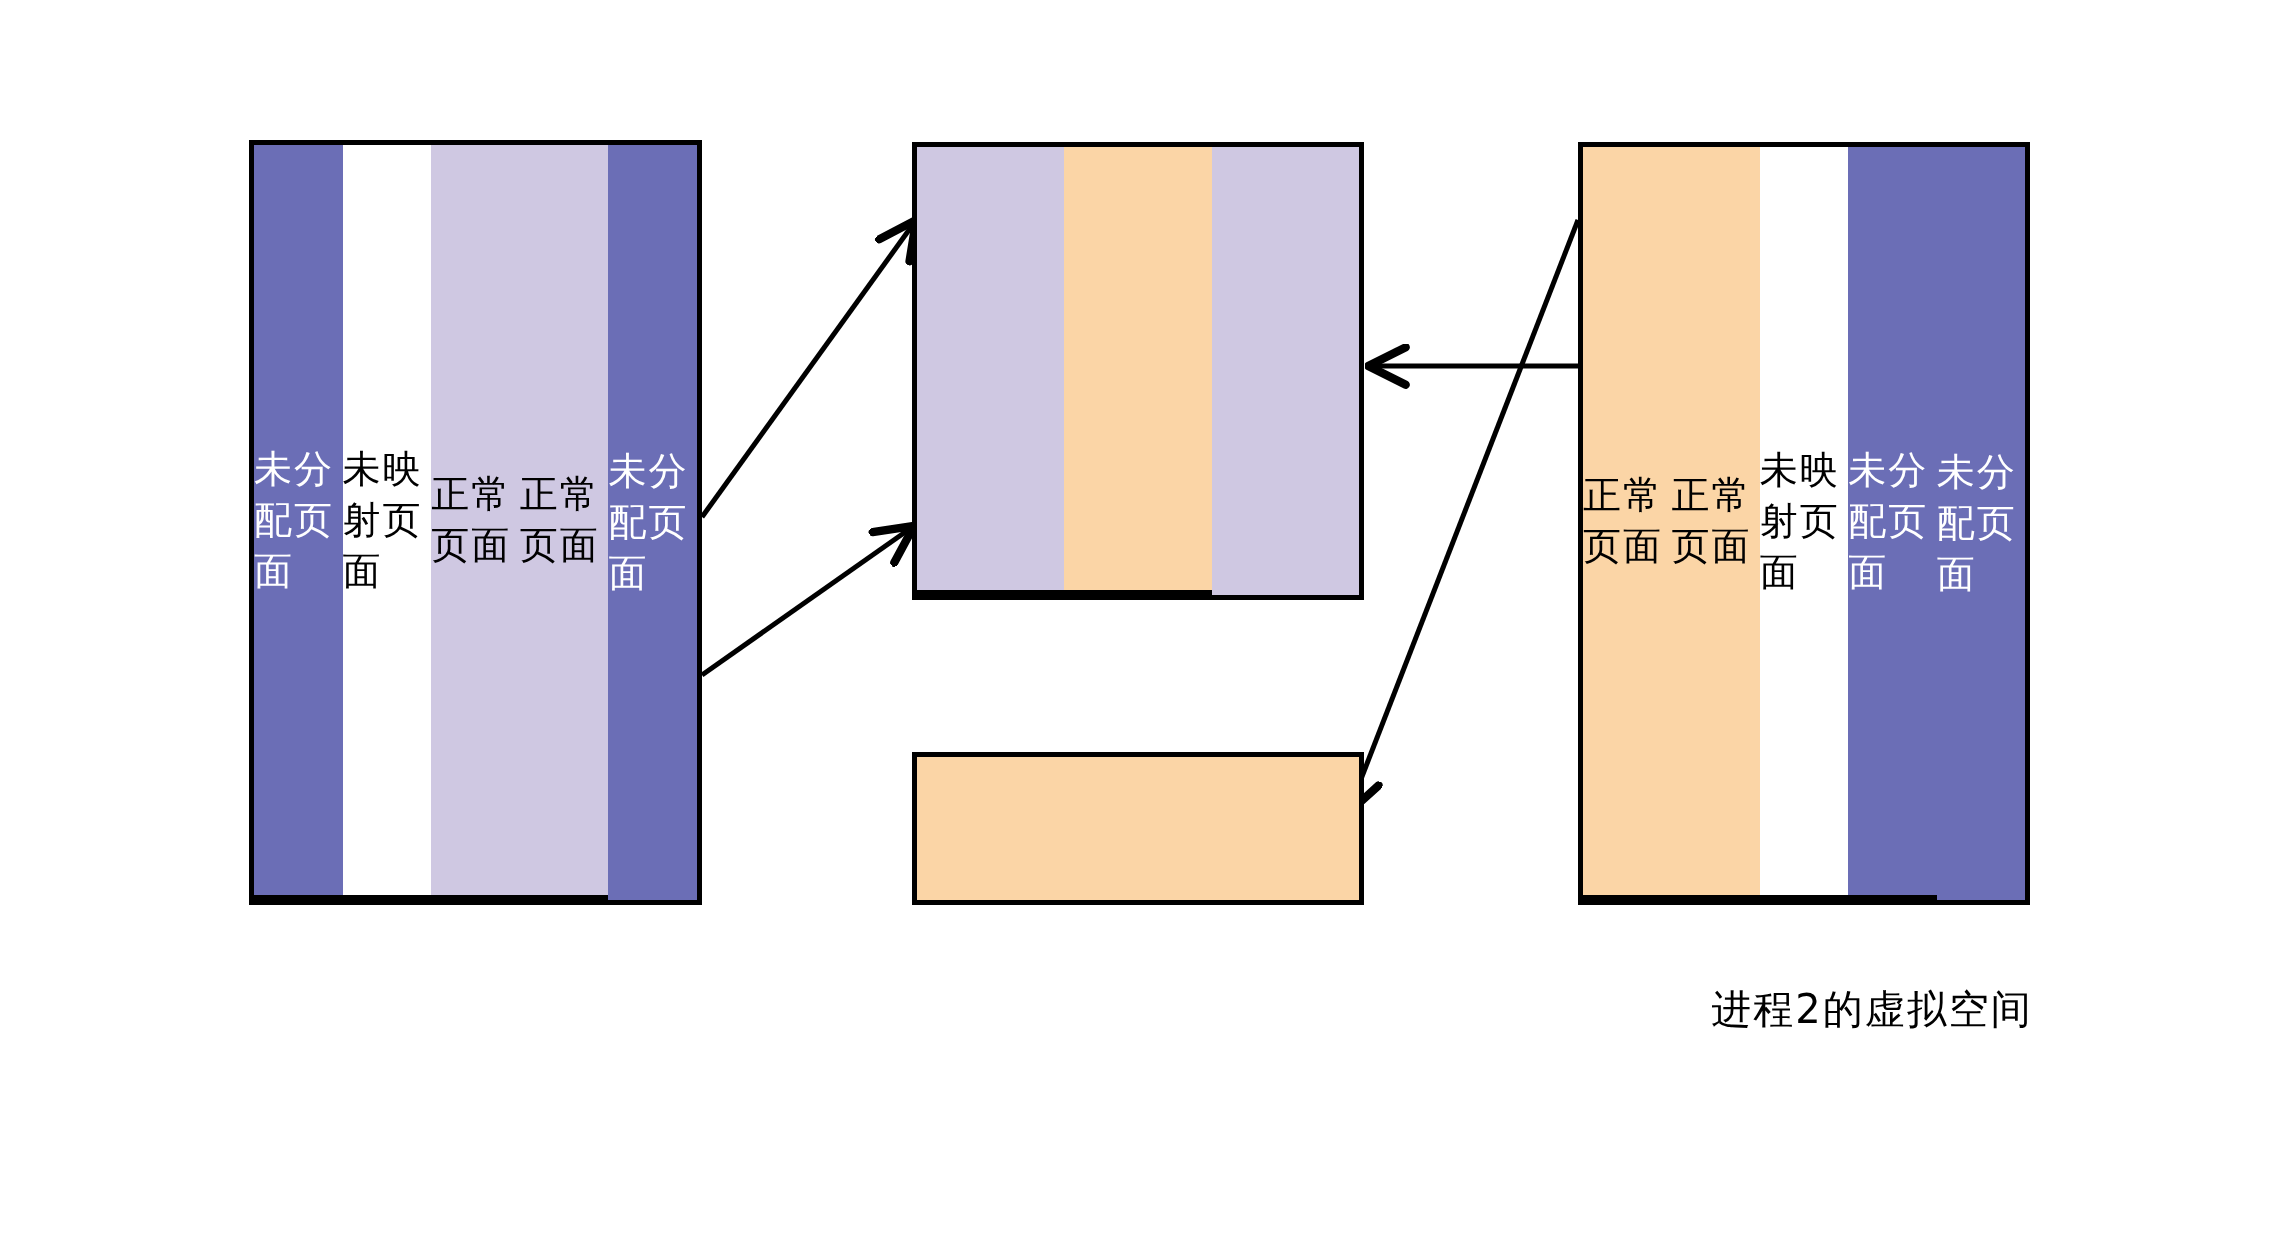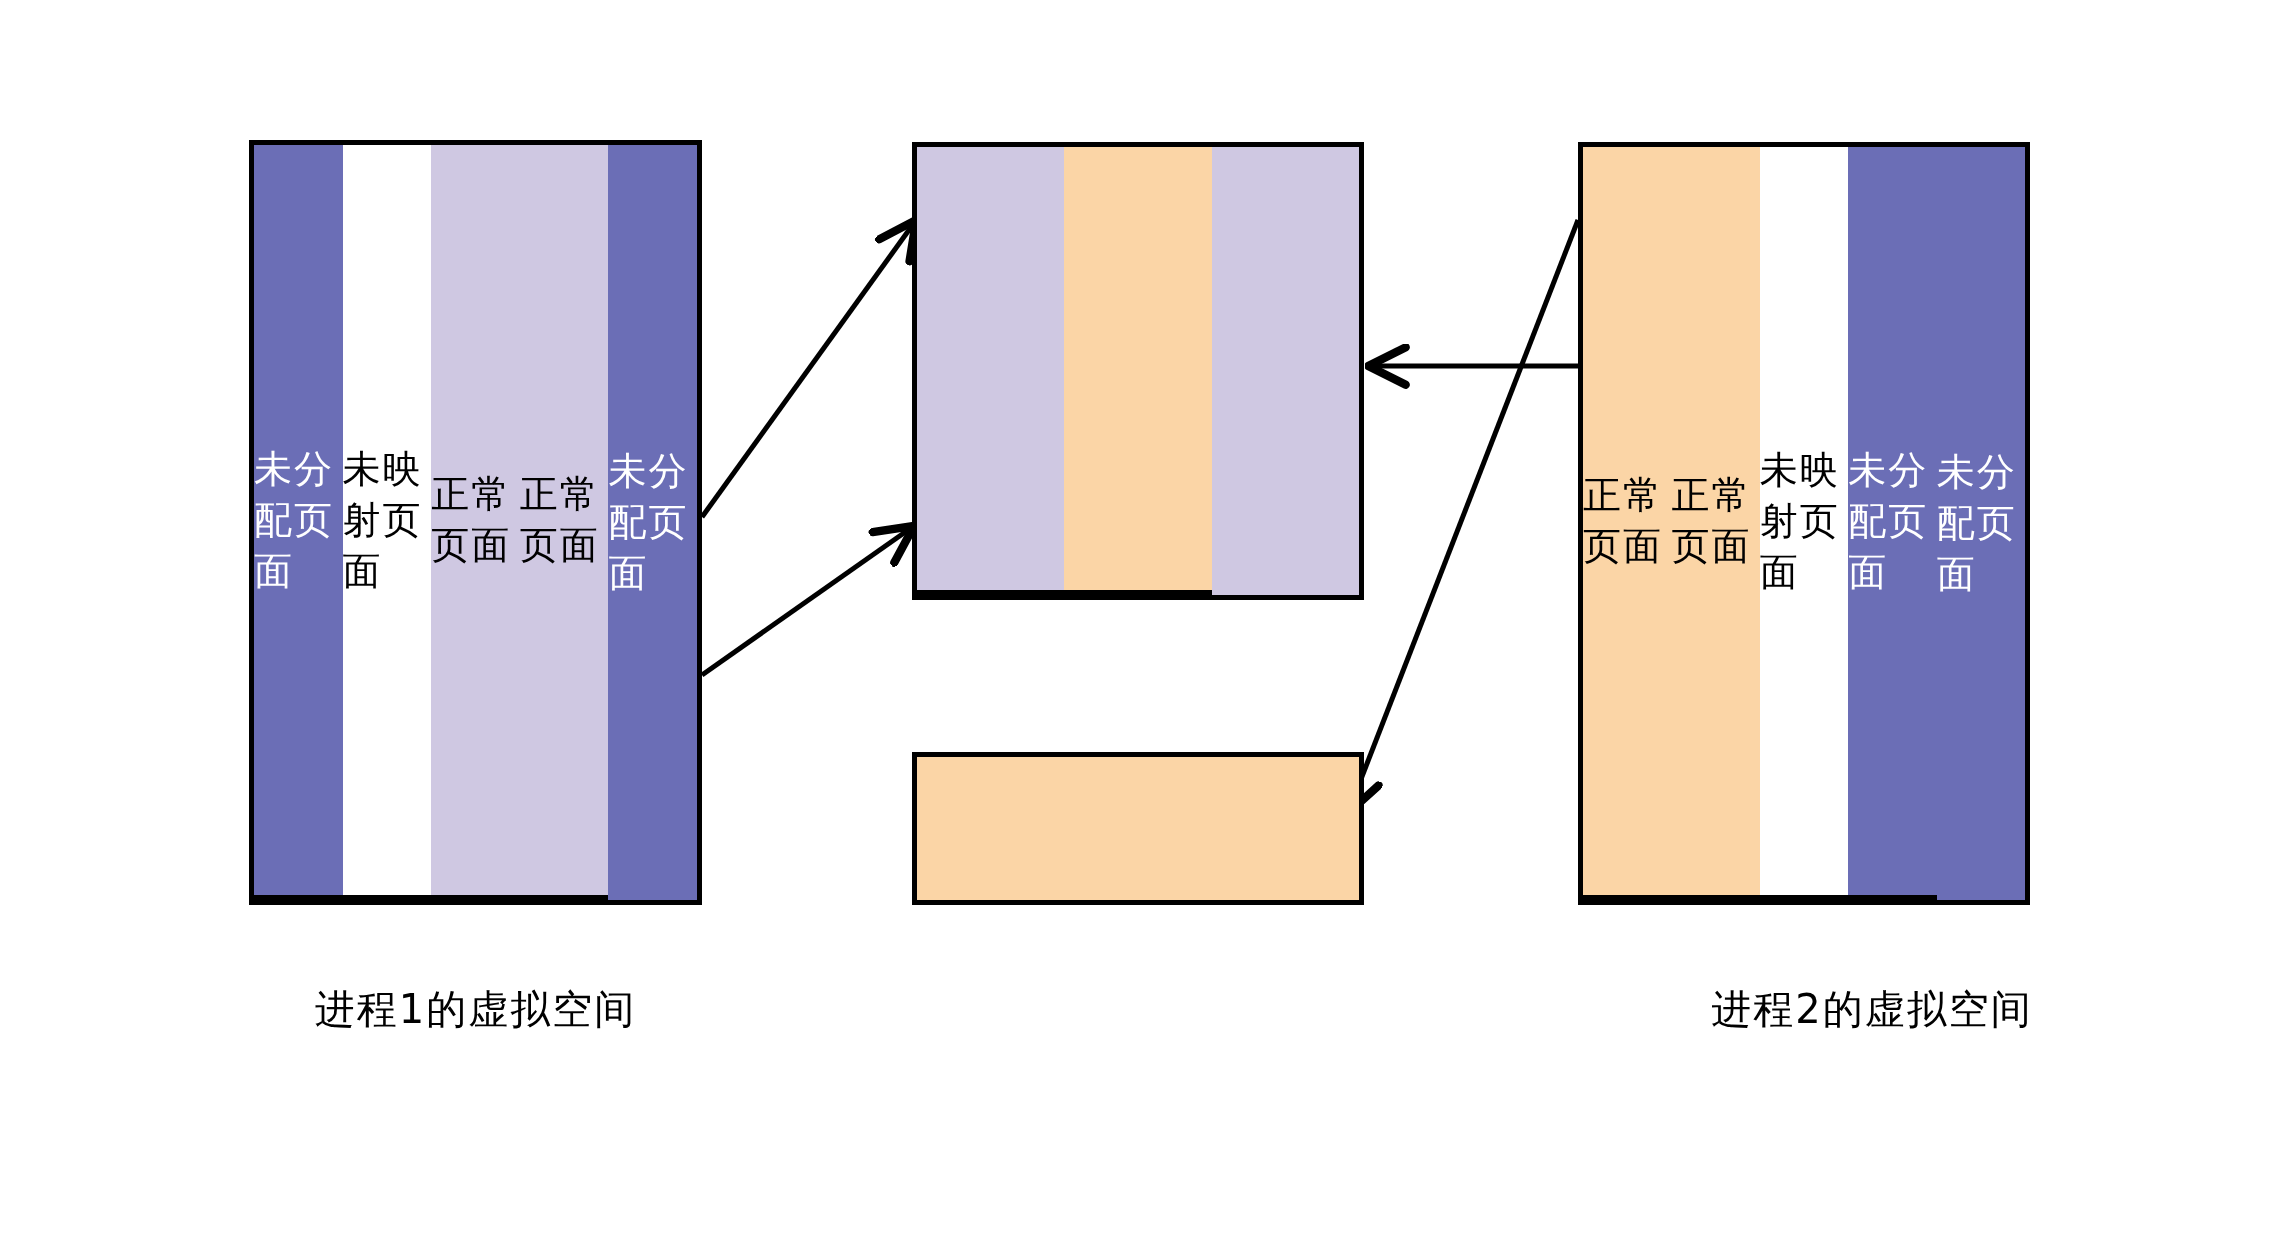--- a/index.html
+++ b/index.html
@@ -84,16 +84,15 @@
   </div>
 
   <div class="col" id="p2">
     <div class="cell" style="background: rgb(251, 213, 166); color: rgb(0, 0, 0);">正常页面</div>
     <div class="cell" style="background: rgb(251, 213, 166); color: rgb(0, 0, 0);">正常页面</div>
     <div class="cell" style="background: rgb(255, 255, 255); color: rgb(0, 0, 0);">未映射页面</div>
     <div class="cell" style="background: rgb(107, 110, 182); color: rgb(255, 255, 255);">未分配页面</div>
     <div class="cell" style="background: rgb(107, 110, 182); color: rgb(255, 255, 255);">未分配页面</div>
   </div>
 
-  <div class="caption" id="cap1">进程1的虚拟空间</div>
   <div class="caption" id="cap3">进程2的虚拟空间</div>
 
 </div>
 
 </body></html>

